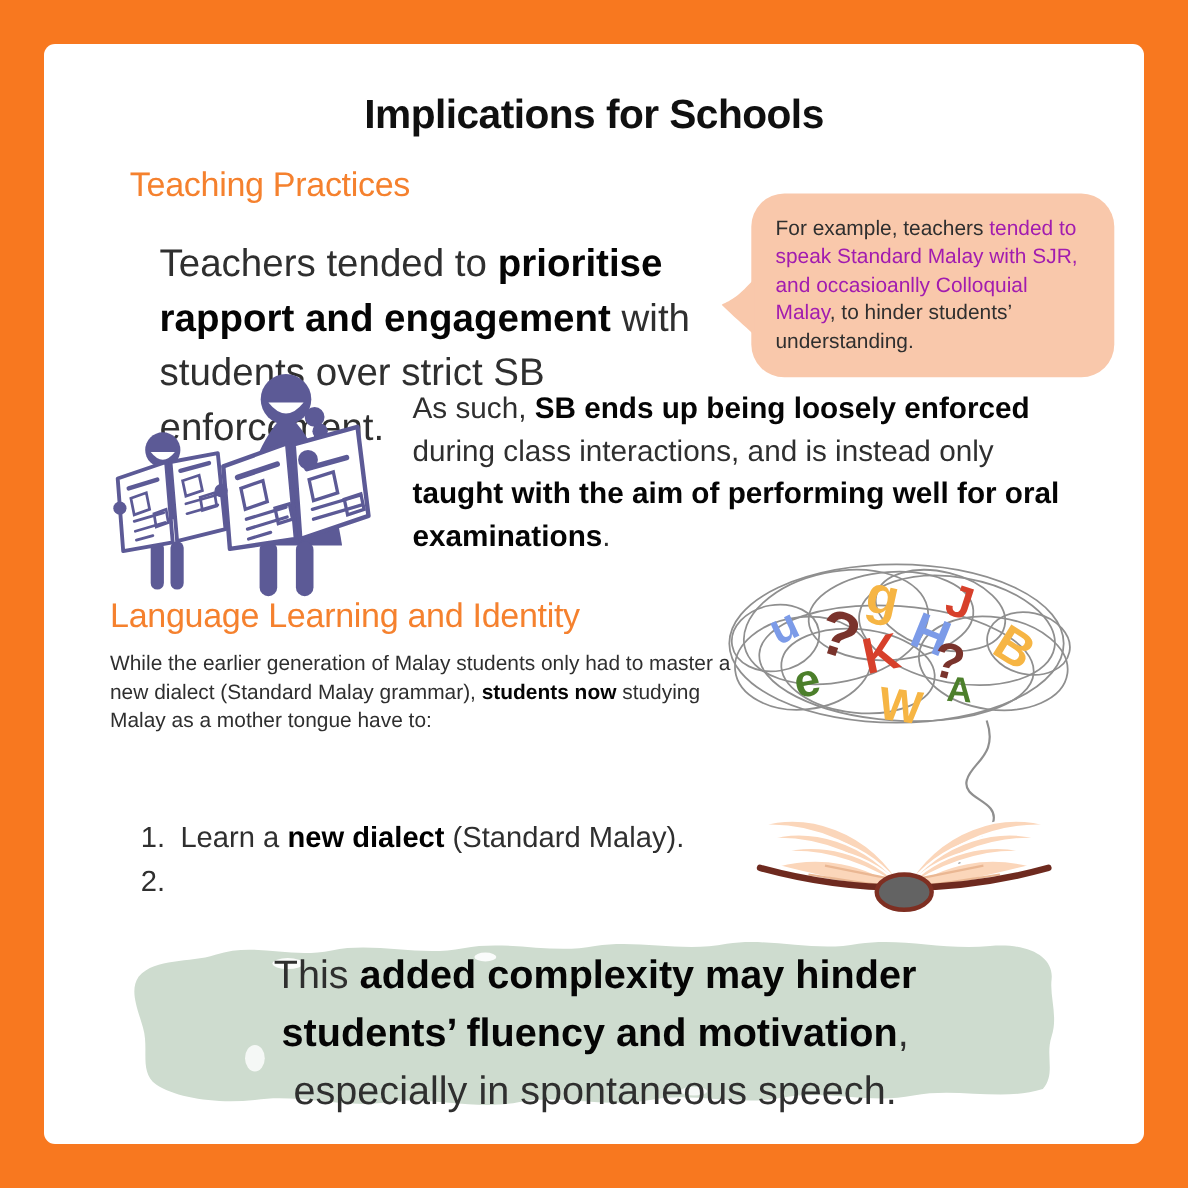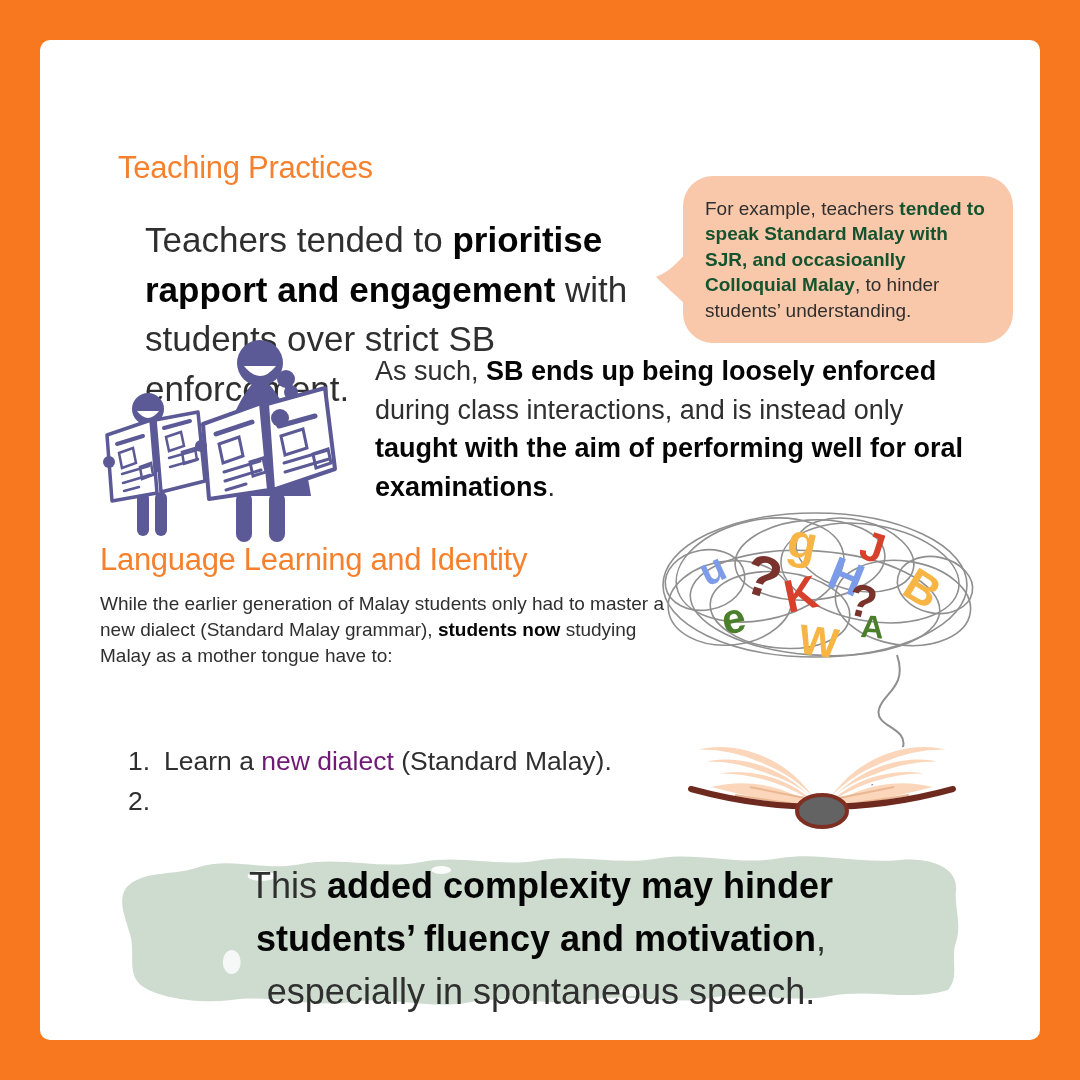--- a/index.html
+++ b/index.html
@@ -28,41 +28,42 @@
   .para b, .takeaway-text b{font-weight:700;color:#050505;}
   .para1{left:118px;top:215px;width:490px;font-size:35px;line-height:1.42;margin-left:27px;}
   .para2{left:375px;top:352px;width:590px;font-size:27px;line-height:1.43;}
   .para3{left:100px;top:591px;width:572px;font-size:19px;line-height:1.37;}
   .bubble{
     position:absolute;left:683px;top:176px;width:330px;
     background:var(--bubble_bg,#F9C8AB);border-radius:30px;
     padding:20px 22px;box-sizing:border-box;
     font-size:19px;line-height:1.34;color:#2F2F2F;
   }
-  .bubble b{font-weight:700;color:#14532d;}
+  .bubble b{font-weight:400;color:#a21caf;}
   .bubble-tail{position:absolute;left:-27px;top:74px;}
   .readers{position:absolute;left:85px;top:332px;width:272px;height:212px;}
   .mindcloud{position:absolute;left:645px;top:495px;width:355px;height:335px;}
   .list{position:absolute;left:128px;top:742px;font-size:26.5px;color:#2F2F2F;}
   .list-row{display:flex;line-height:1.5;}
   .list-row .num{width:36px;flex:0 0 auto;}
-  .list-row b{font-weight:400;color:#701a75;}
+  .list-row b{font-weight:700;color:#000000;}
   .takeaway-bg{position:absolute;left:112px;top:842px;width:858px;height:172px;}
   .takeaway-text{
     position:absolute;left:112px;top:860px;width:858px;
     padding:0 90px;box-sizing:border-box;
     text-align:center;font-size:36px;line-height:1.47;color:#2F2F2F;
   }
 </style>
 </head>
 <body>
 
 <div class="canvas">
   <div class="inner"></div>
 
+  <div class="title">Implications for Schools</div>
 
   <div class="section-heading h-teaching">Teaching Practices</div>
 
   <div class="para para1"><span>Teachers tended to </span><b>prioritise rapport and engagement</b><span> with students over strict SB enforcement.</span></div>
 
   <div class="bubble">
     <svg class="bubble-tail" width="30" height="58" viewBox="0 0 30 58">
       <path d="M30,3 C16,19 9,23 0,27 C11,38 20,45 30,55 Z" fill="#F9C8AB"></path>
     </svg>
     <span><span>For example, teachers </span><b>tended to speak Standard Malay with SJR, and occasioanlly Colloquial Malay</b><span>, to hinder students’ understanding.</span></span>

